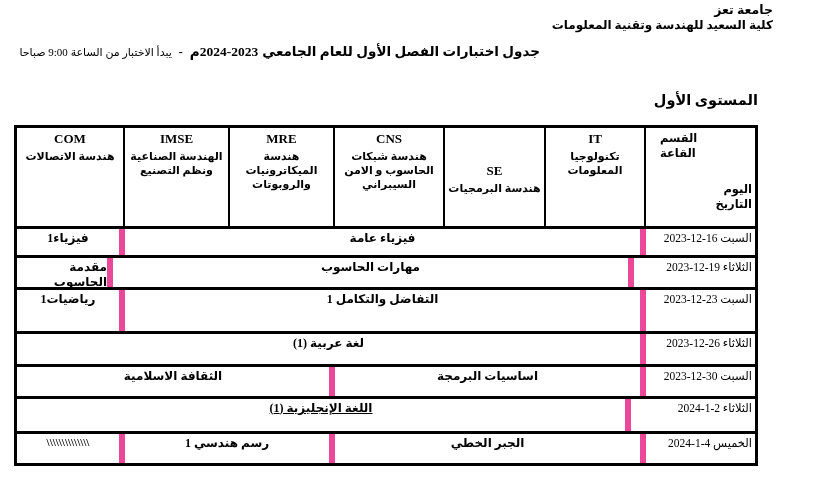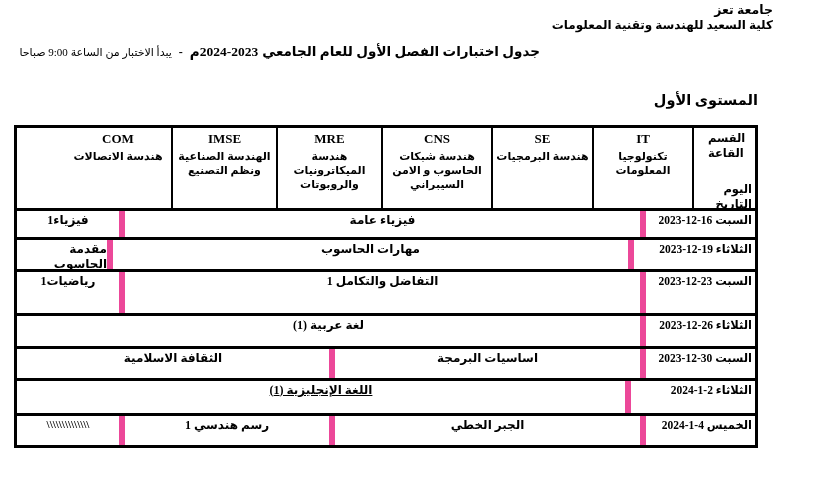--- a/index.html
+++ b/index.html
@@ -20,38 +20,38 @@
     position:absolute; top:92px; left:14px; width:744px;
     text-align:right; font-weight:bold; font-size:14.5px; direction:rtl;
   }
   
   .tbl {
     position:absolute; left:14px; top:125px; width:744px;
     border:3px solid #000; background:#fff;
   }
   .trow { display:flex; }
   .trow.data { border-top:3px solid #000; }
-  .hrow { height:80px;padding-left:48px; }
+  .hrow { height:98px; }
   .hcell {
     border-right:2px solid #000; display:flex; flex-direction:column;
     align-items:center; padding-top:3px; direction:rtl;
   }
   .hcode { font-weight:bold; font-size:13px; line-height:16px; direction:ltr; }
   .hname { font-weight:bold; font-size:11px; line-height:14px; text-align:center; padding:2px 3px 0 3px; }
   .corner { flex:1; position:relative; direction:rtl; }
   .corner .dept-room { position:absolute; top:3px; right:auto; left:14px; text-align:left; font-weight:bold; font-size:11.5px; line-height:15px; }
   .corner .day-date  { position:absolute; top:54px; right:3px; text-align:right; font-weight:bold; font-size:11.5px; line-height:15px; }
   .subj {
     border-right:6px solid #ec4899; display:flex; justify-content:center; align-items:flex-start;
     padding-top:2px; font-weight:bold; font-size:12px; direction:rtl; overflow:hidden;
   }
   .subj.hatch { font-size:11px; letter-spacing:0; direction:ltr; }
   .datecell {
     flex:1; direction:rtl; text-align:right; padding:2px 3px 0 0;
-    font-weight:bold; font-size:11.5px; white-space:nowrap; overflow:hidden;
+    font-weight:normal; font-size:11.5px; white-space:nowrap; overflow:hidden;
   }
   .datecell .num { direction:ltr; unicode-bidi:isolate; }
 </style>
 </head>
 <body>
 
 <div class="uni-block">
   <div class="uni-line1">جامعة تعز</div>
   <div class="uni-line2">كلية السعيد للهندسة وتقنية المعلومات</div>
 </div>
@@ -72,21 +72,21 @@
           <div class="hname">هندسة الاتصالات</div>
         </div><div class="hcell" style="width: 105px;">
           <div class="hcode">IMSE</div>
           <div class="hname">الهندسة الصناعية ونظم التصنيع</div>
         </div><div class="hcell" style="width: 105px;">
           <div class="hcode">MRE</div>
           <div class="hname">هندسة الميكاترونيات والروبوتات</div>
         </div><div class="hcell" style="width: 110px;">
           <div class="hcode">CNS</div>
           <div class="hname">هندسة شبكات الحاسوب و الامن السيبراني</div>
-        </div><div class="hcell" style="width: 101px;">
+        </div><div class="hcell" style="width: 101px; justify-content: center;">
           <div class="hcode">SE</div>
           <div class="hname">هندسة البرمجيات</div>
         </div><div class="hcell" style="width: 100px;">
           <div class="hcode">IT</div>
           <div class="hname">تكنولوجيا المعلومات</div>
         </div></div>
     <div class="corner">
       <div class="dept-room">
         <div>القسم</div>
         <div>القاعة</div>

